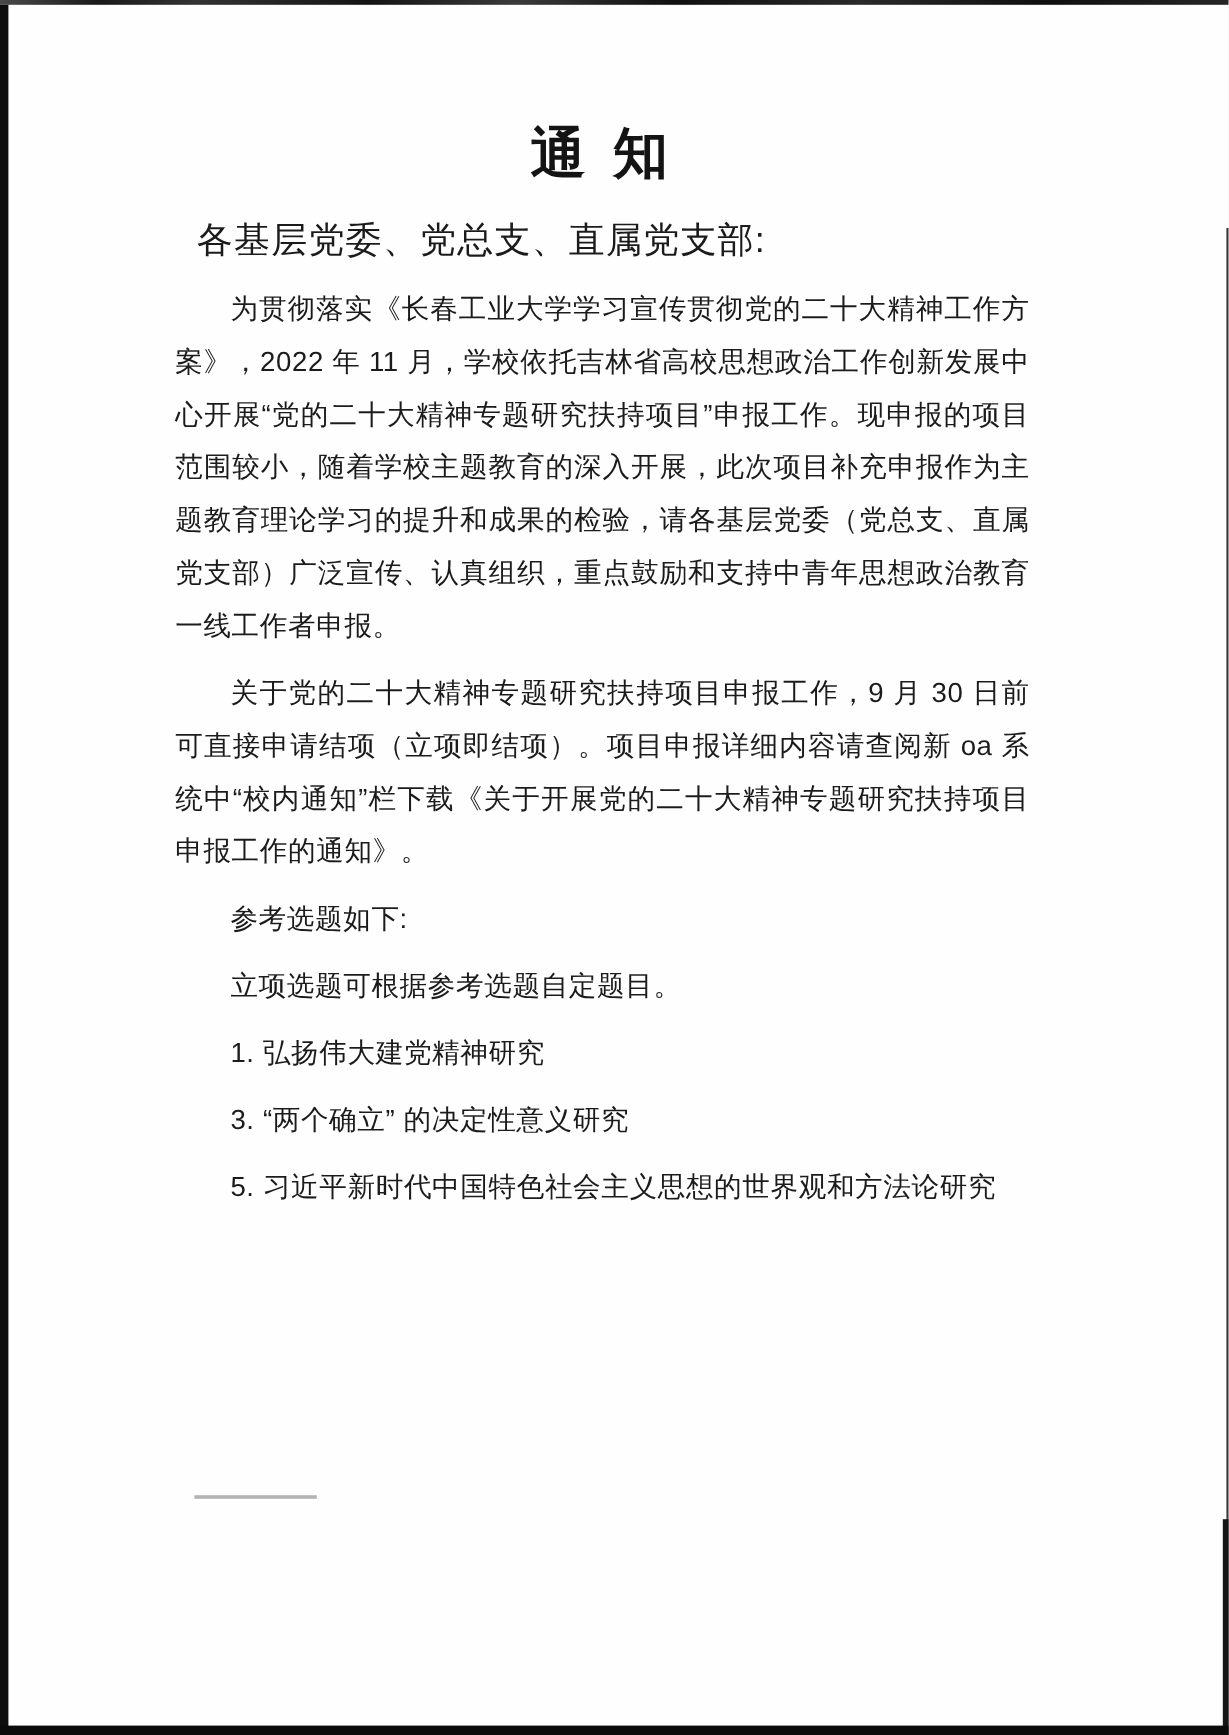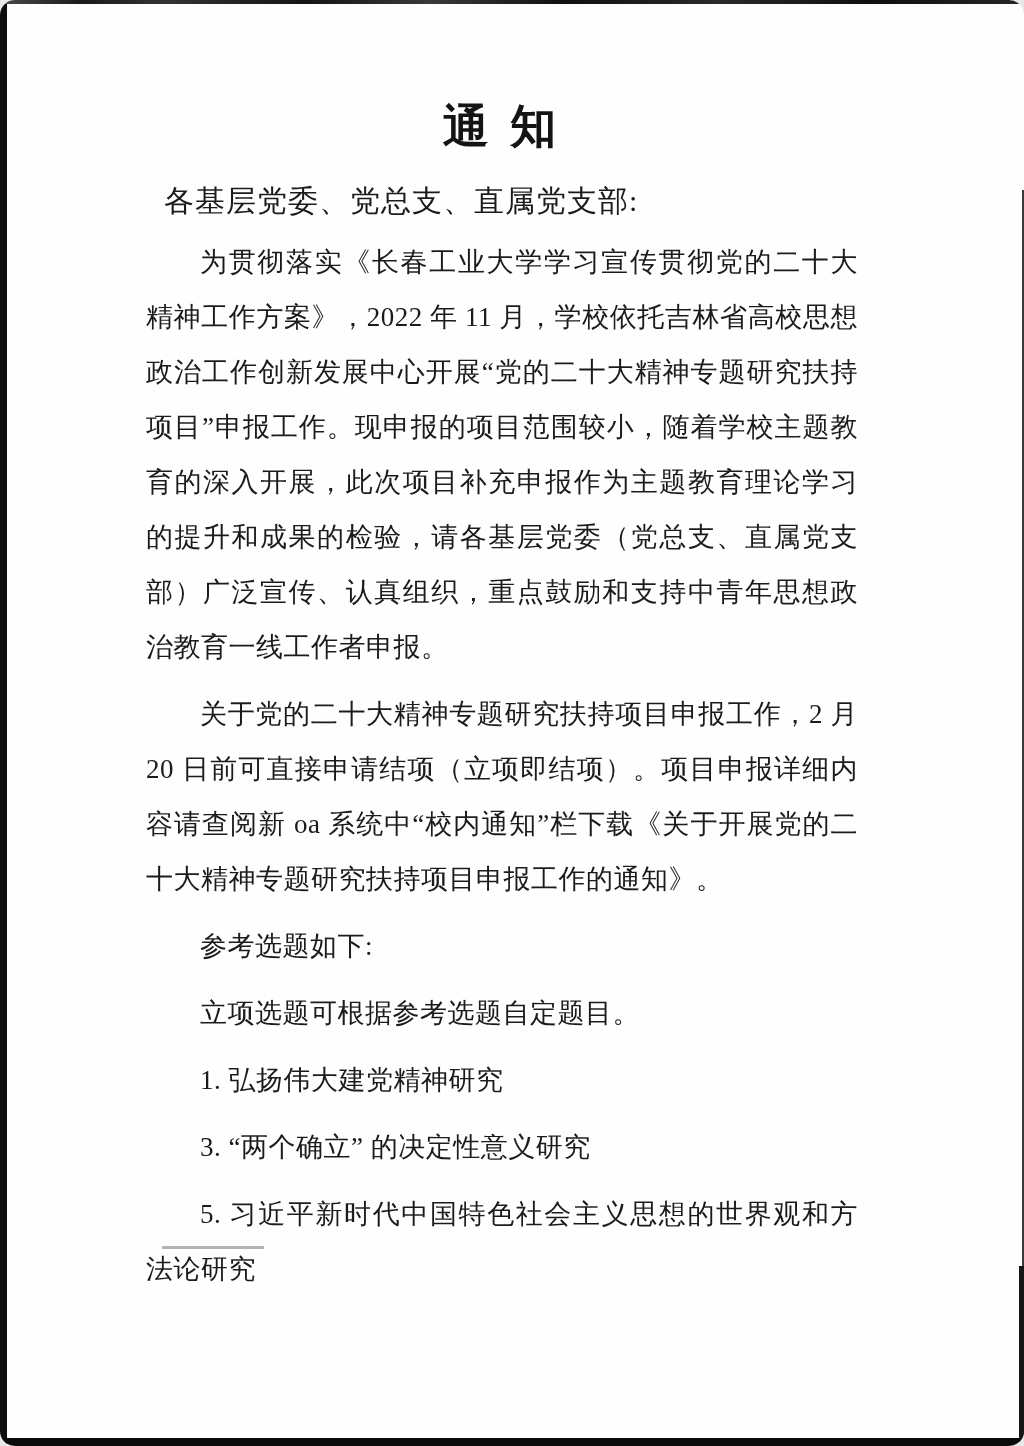--- a/index.html
+++ b/index.html
@@ -6,23 +6,22 @@
     margin: 0;
     padding: 0;
     background: #e8e8e8;
   }
   .page {
     position: relative;
     width: 1024px;
     height: 1446px;
     background: #fefefe;
     overflow: hidden;
-    font-family: Liberation Serif, serif;
+    font-family: Liberation Sans, sans-serif;
     color: #1b1b1b;
-    border-radius: 15px;
   }
   
   .edge-top {
     position: absolute;
     top: 0; left: 0;
     width: 1024px; height: 4px;
     background: linear-gradient(to right,
       #4a4a4a 0%, #1a1a1a 8%, #333 16%, #141414 30%,
       #3a3a3a 42%, #101010 55%, #2a2a2a 70%, #0f0f0f 85%, #262626 100%);
   }
@@ -73,22 +72,22 @@
     color: #141414;
   }
   .salutation {
     margin: 23px 0 0 18px;
     font-size: 30px;
     line-height: 44px;
     letter-spacing: 1px;
   }
   .para {
     margin: 12px 0 0 0;
-    font-size: 27px;
-    line-height: 55px;
+    font-size: 23px;
+    line-height: 44px;
     letter-spacing: 0.5px;
     text-indent: 2em;
     text-align: justify;
   }
 </style>
 </head>
 <body>
 
 <div class="page">
 
@@ -99,21 +98,21 @@
   <div class="edge-bottom"></div>
   <div class="smudge"></div>
 
   <div class="content">
     <h1 class="doc-title">通 知</h1>
 
     <p class="salutation">各基层党委、党总支、直属党支部:</p>
 
     <p class="para">为贯彻落实《长春工业大学学习宣传贯彻党的二十大精神工作方案》，2022 年 11 月，学校依托吉林省高校思想政治工作创新发展中心开展“党的二十大精神专题研究扶持项目”申报工作。现申报的项目范围较小，随着学校主题教育的深入开展，此次项目补充申报作为主题教育理论学习的提升和成果的检验，请各基层党委（党总支、直属党支部）广泛宣传、认真组织，重点鼓励和支持中青年思想政治教育一线工作者申报。</p>
 
-    <p class="para">关于党的二十大精神专题研究扶持项目申报工作，2 月 20 日前可直接申请结项（立项即结项）。项目申报详细内容请查阅新 oa 系统中“校内通知”栏下载《关于开展党的二十大精神专题研究扶持项目申报工作的通知》。</p>
+    <p class="para">关于党的二十大精神专题研究扶持项目申报工作，9 月 30 日前可直接申请结项（立项即结项）。项目申报详细内容请查阅新 oa 系统中“校内通知”栏下载《关于开展党的二十大精神专题研究扶持项目申报工作的通知》。</p>
 
     <p class="para">参考选题如下:</p>
 
     <p class="para">立项选题可根据参考选题自定题目。</p>
 
     <p class="para">1. 弘扬伟大建党精神研究</p>
 
 
     <p class="para">3. “两个确立” 的决定性意义研究</p>
 

